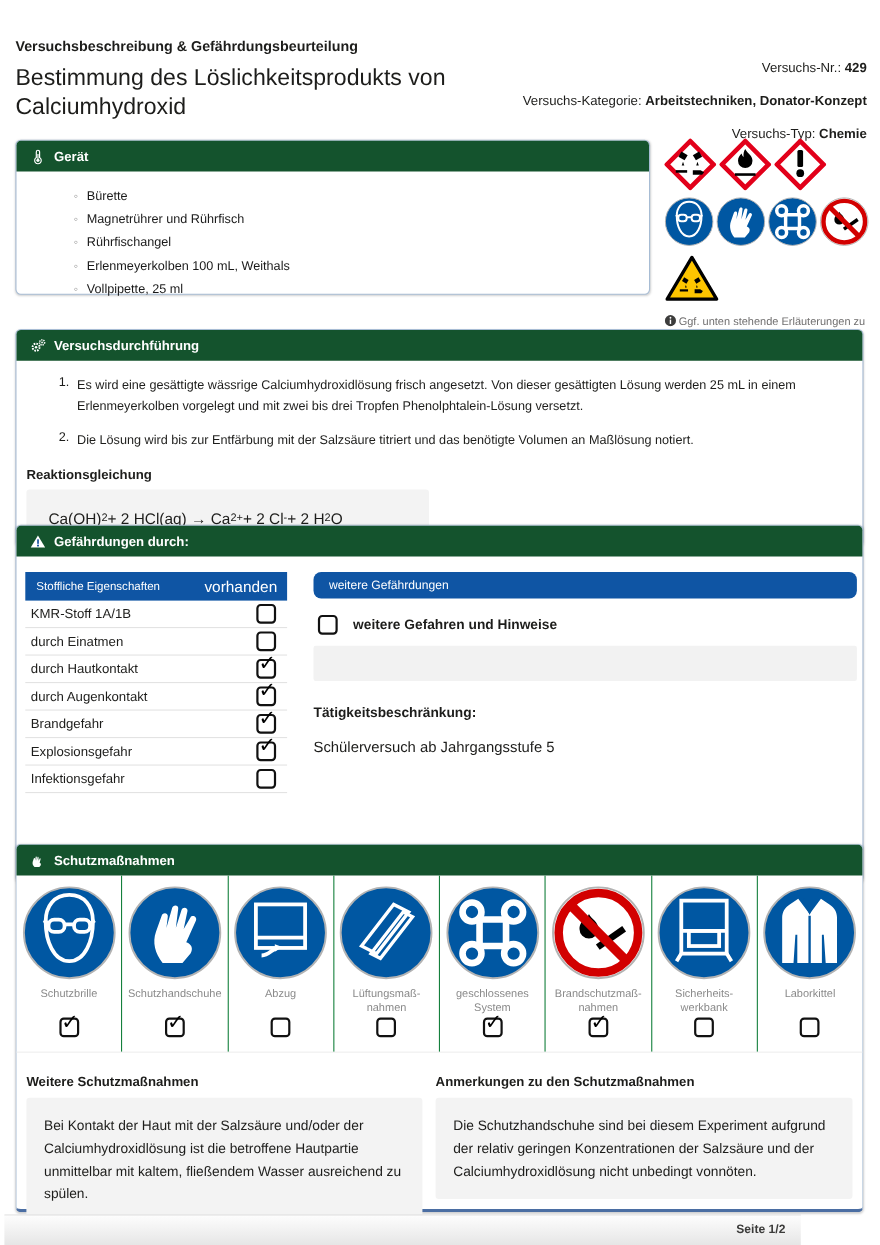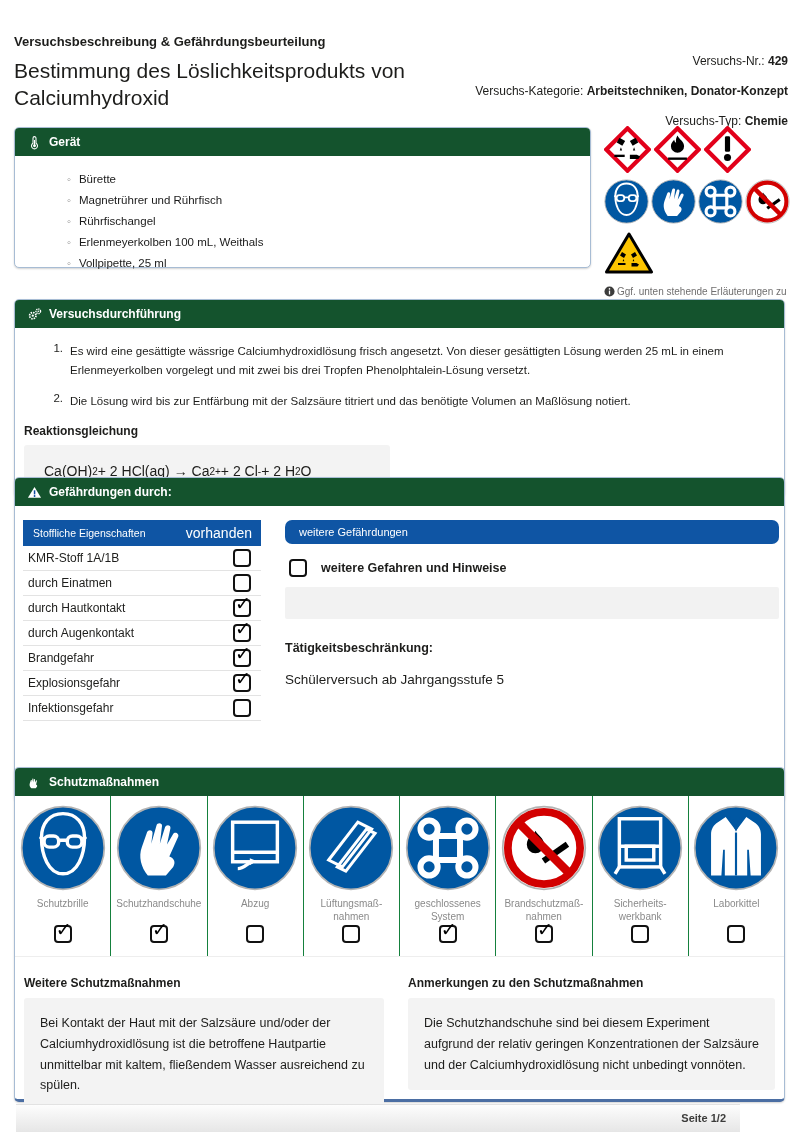--- a/index.html
+++ b/index.html
@@ -54,33 +54,33 @@
   .wg-box{height:32px;background:#f2f2f2;border-radius:2px;}
   .tk-label{margin-top:22px;font-size:12.5px;font-weight:bold;}
   .tk-value{margin-top:17px;font-size:13.5px;}
   
   .s-grid{display:flex;height:160px;border-bottom:1px solid #eee;}
   .s-cell{flex:1;border-right:1px solid #15803d;display:flex;flex-direction:column;
           align-items:center;padding-top:9px;box-sizing:border-box;}
   .s-cell:last-child{border-right:none;}
   .s-label{margin-top:6px;font-size:10px;color:#8a8a8a;text-align:center;line-height:1.3;
            height:28px;padding:0 3px;}
-  .s-texts{display:flex;gap:24px;padding:19px 8px 0 9px;}
+  .s-texts{display:flex;gap:12px;padding:19px 8px 0 9px;}
   .s-col-l{width:360px;flex:0 0 auto;}
   .s-col-r{flex:1;margin-right:1px;}
   .s-title{font-size:12px;font-weight:bold;margin-bottom:8px;}
   .s-box{background:#f3f3f3;border-radius:3px;padding:15px 16px;font-size:12.5px;line-height:1.66;}
   .card-schutz{border-bottom:3px solid #4b6ea3;}
   
   .cb{width:14px;height:14px;border:2px solid #111;border-radius:4px;display:inline-block;
       position:relative;background:#fff;flex:0 0 auto;}
   .cb.checked::after{content:"✓";position:absolute;left:0px;top:-9px;font-size:19px;
       font-weight:bold;color:#000;font-family:"DejaVu Sans",sans-serif;}
   
-  .footer{left:16px;top:1104px;width:724px;height:28px;
+  .footer{left:4px;top:1104px;width:724px;height:28px;
           background:linear-gradient(#fdfdfd,#e5e5e5);border-top:1px solid #e2e2e2;}
   .page-num{position:absolute;right:14px;top:7px;font-size:11px;font-weight:bold;color:#3c3c3b;}
 </style>
 </head>
 <body>
 
 <div class="abs doc-label">Versuchsbeschreibung &amp; Gefährdungsbeurteilung</div>
 <h1 class="abs page-title" style="margin:0;">Bestimmung des Löslichkeitsprodukts von Calciumhydroxid</h1>
 <div class="abs meta-line" style="top:34px;"><span>Versuchs-Nr.:</span> <b>429</b></div>
 <div class="abs meta-line" style="top:64px;"><span>Versuchs-Kategorie:</span> <b>Arbeitstechniken, Donator-Konzept</b></div>

